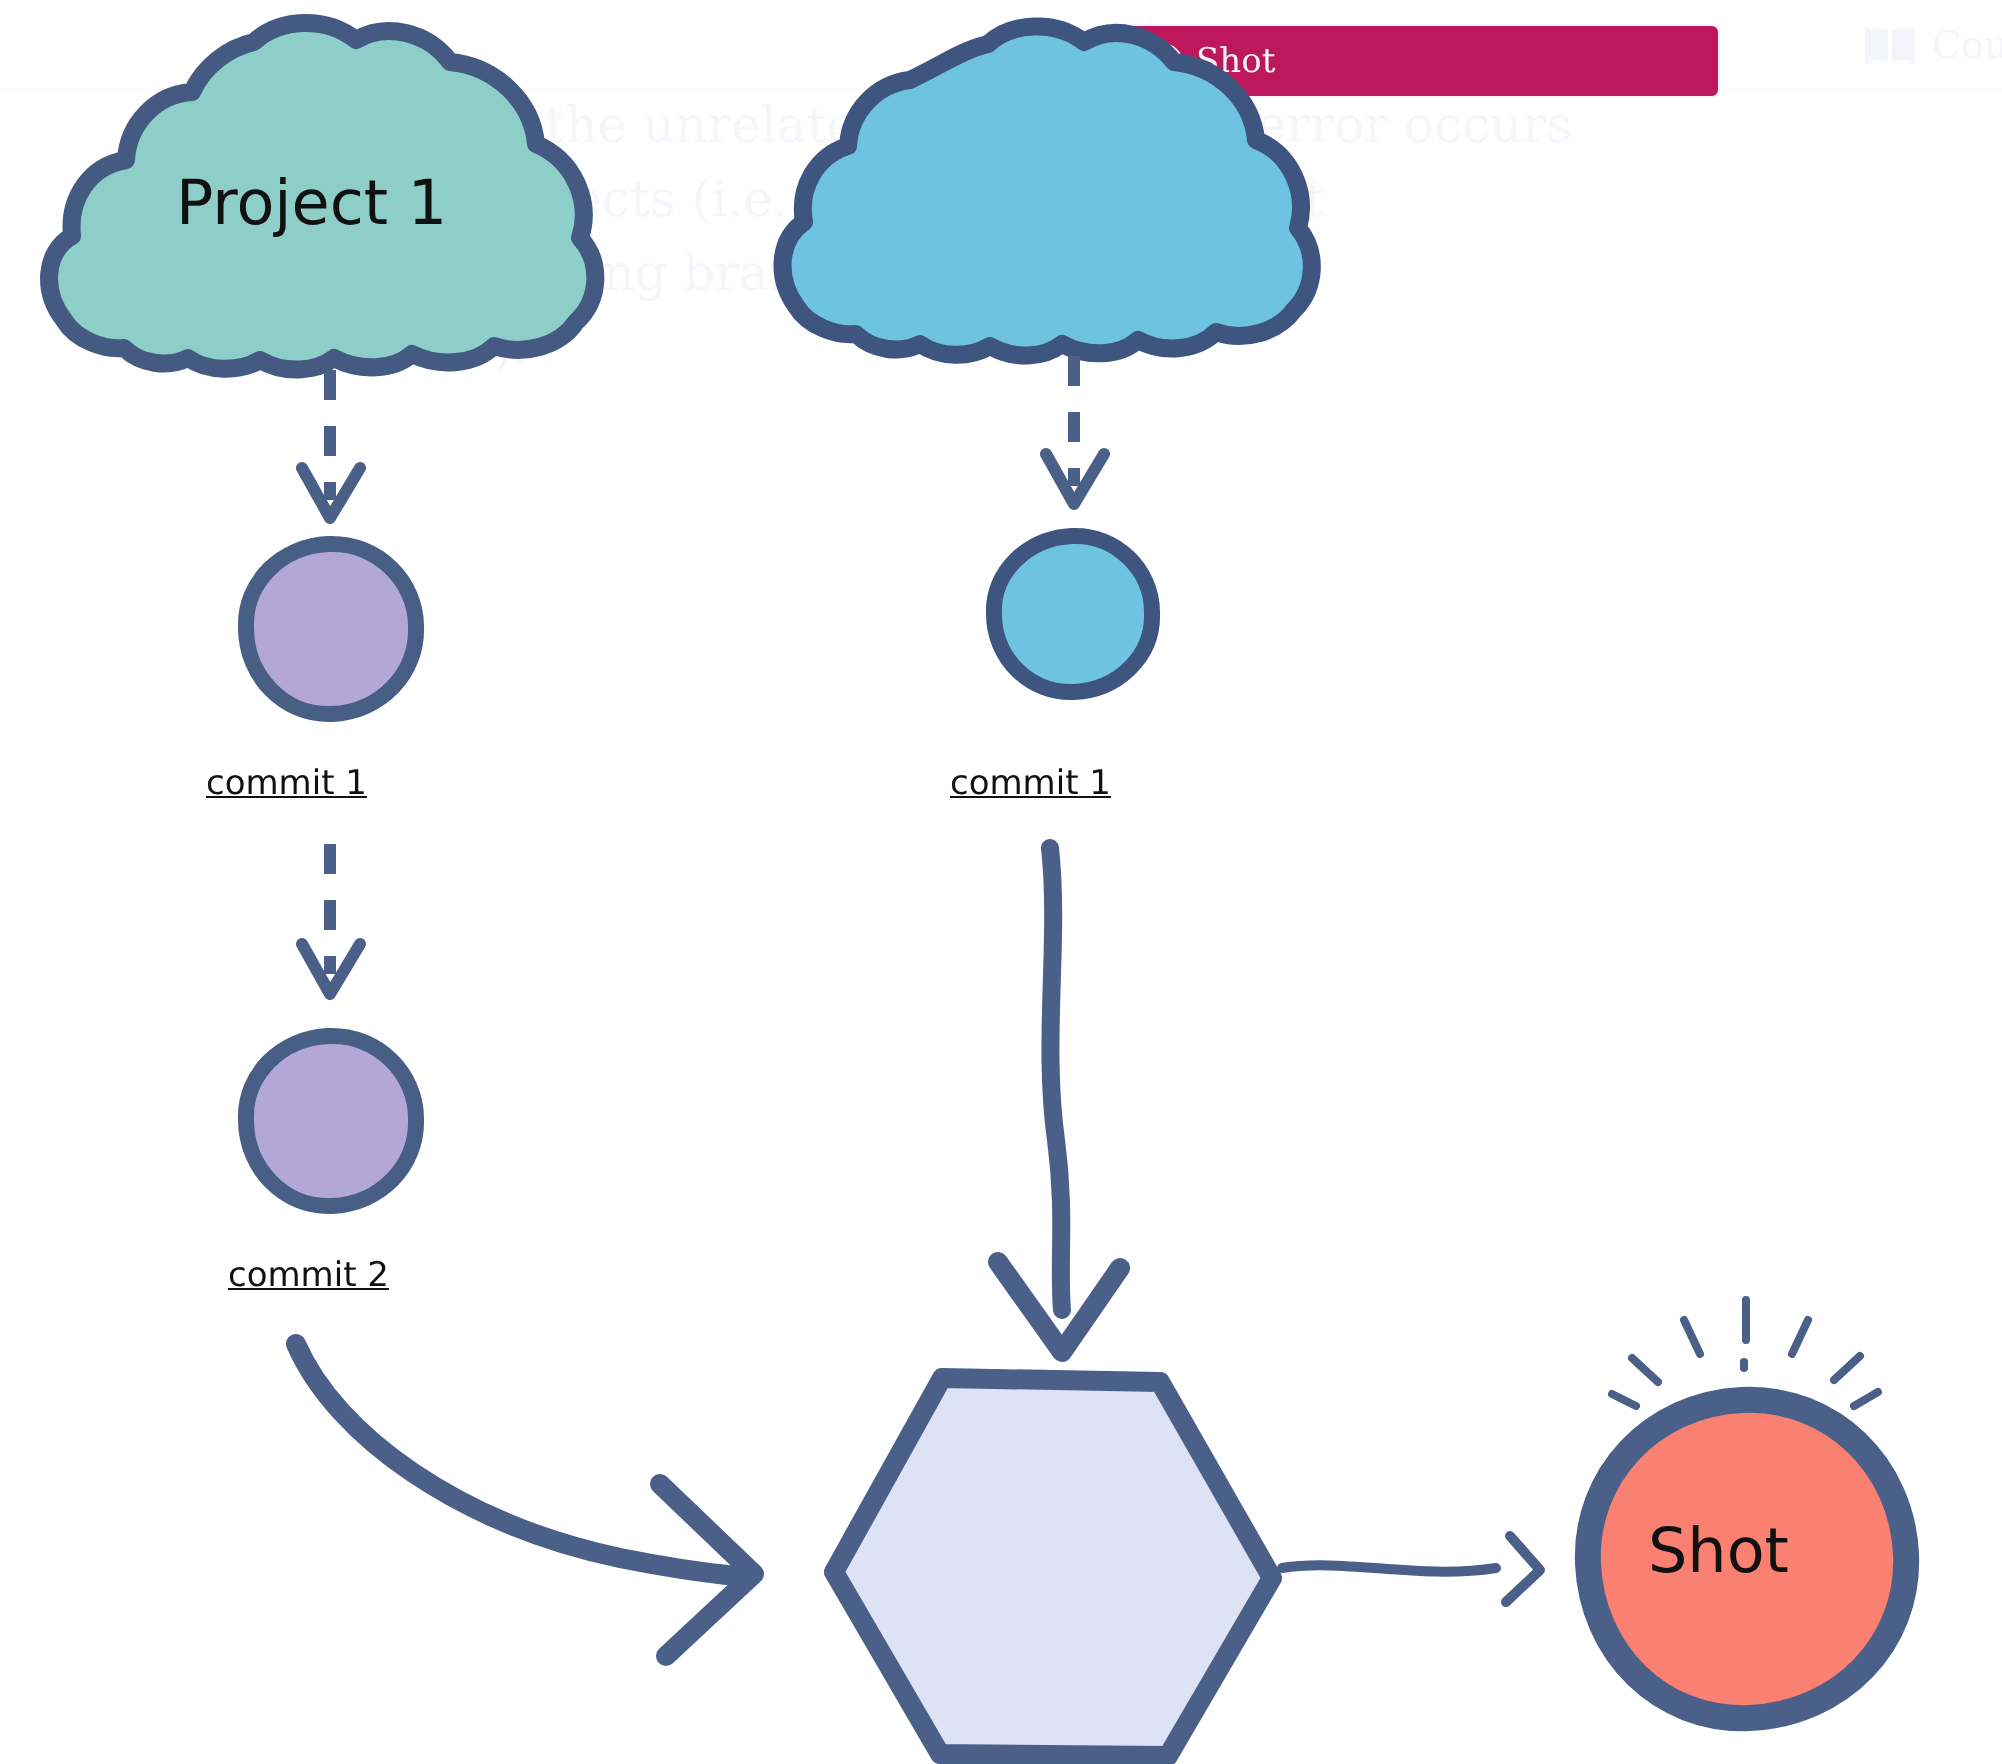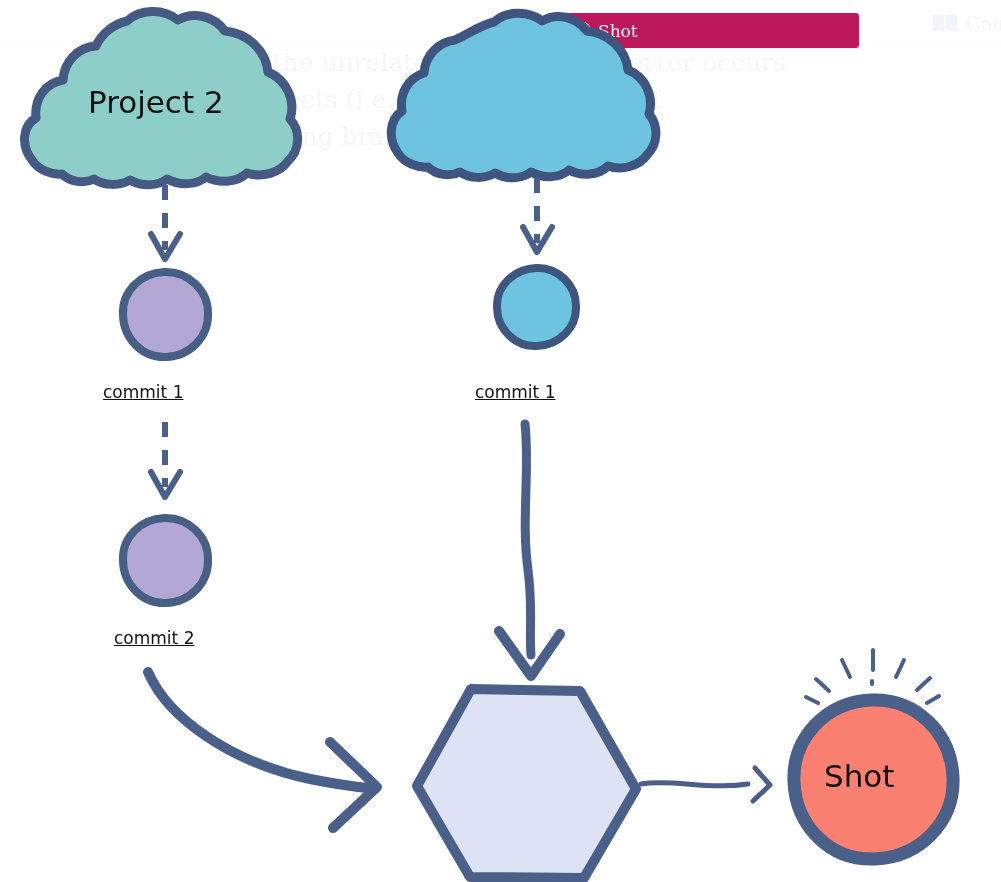--- a/index.html
+++ b/index.html
@@ -250,21 +250,21 @@
       <path d="M806 697 L818 703"></path>
       <path d="M939 696 L927 703"></path>
     </g>
 
     <g>
       <path d="M871 700 C916 698 951 733 953 777 C955 822 920 857 875 859
                C830 861 796 826 794 782 C792 738 826 702 871 700 Z" fill="#fa8072" stroke="#4a6089" stroke-width="13"></path>
     </g>
   </svg>
 
-  <div class="node-label cloud-label" style="left:88px; top:84px;">Project 2</div>
+  <div class="node-label cloud-label" style="left:88px; top:84px;">Project 1</div>
 
 
   <div class="node-label commit-label" style="left:103px; top:382px;">commit 1</div>
 
   <div class="node-label commit-label" style="left:475px; top:382px;">commit 1</div>
 
   <div class="node-label commit-label" style="left:114px; top:628px;">commit 2</div>
 
 
   <div class="node-label shape-label" style="left:824px; top:758px;">Shot</div>

